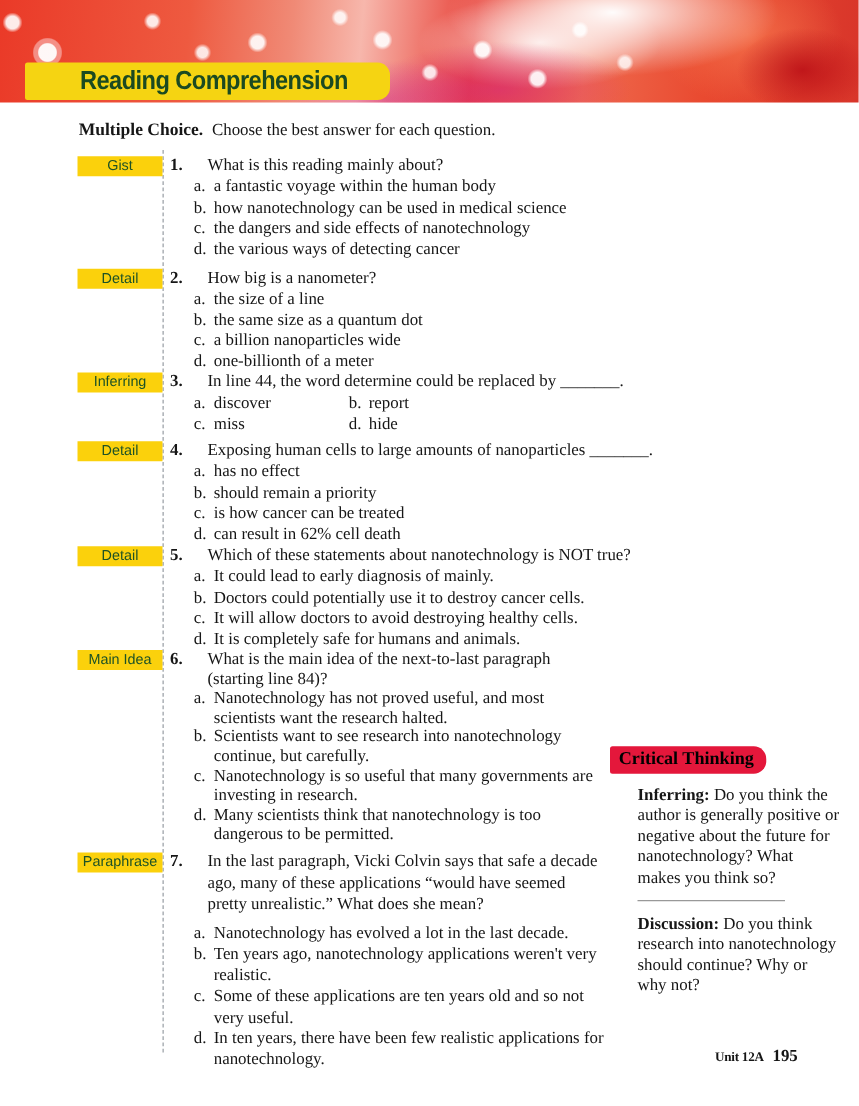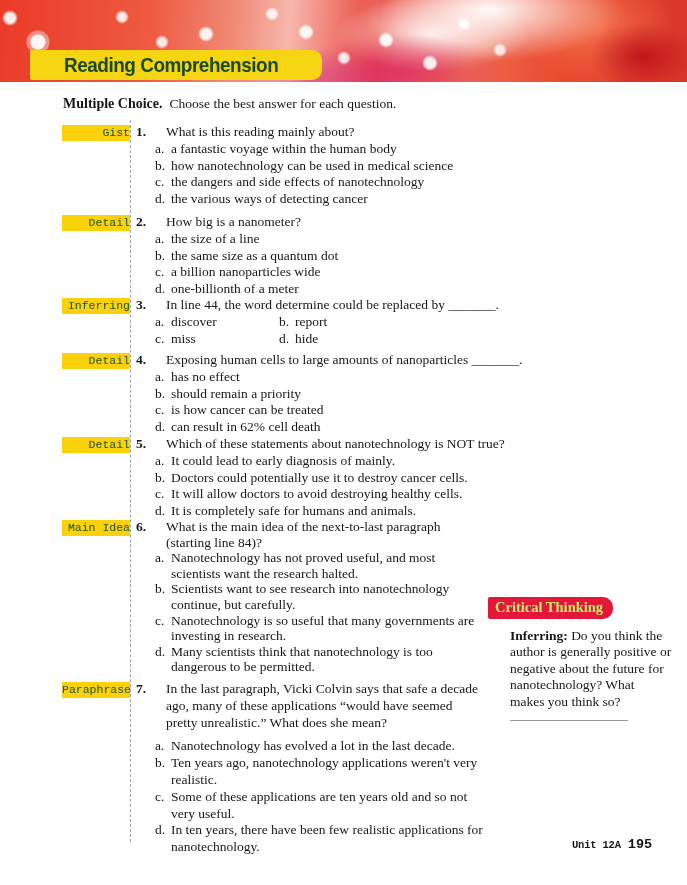--- a/index.html
+++ b/index.html
@@ -37,24 +37,24 @@
       radial-gradient(ellipse 150px 55px at 400px 72px, rgba(211,35,140,.5), transparent 70%),
       radial-gradient(ellipse 120px 45px at 310px 80px, rgba(205,30,135,.42), transparent 70%),
       radial-gradient(ellipse 170px 65px at 490px 10px, rgba(255,255,255,.98), transparent 78%),
       radial-gradient(ellipse 130px 50px at 432px 34px, rgba(255,255,255,.85), transparent 75%),
       radial-gradient(ellipse 70px 45px at 642px 56px, rgba(186,14,22,.85), transparent 75%),
       radial-gradient(ellipse 95px 70px at 598px 28px, rgba(244,112,74,.9), transparent 80%),
       linear-gradient(95deg,#ea3a28 0%,#ee5a40 22%,#f08a76 34%,#f7b7ac 42%,#e8433a 55%,#ef6a4e 68%,#e94a30 82%,#d8352a 100%);
   }
   
   .banner{
-    position:absolute;left:30px;top:50px;width:292px;height:30px;
+    position:absolute;left:20px;top:50px;width:292px;height:30px;
     background:var(--banner-yellow);
     border-radius:2px 10px 10px 2px;
-    display:flex;align-items:center;
+    display:flex;align-items:center;padding-left:10px;
   }
   .banner-text{
     margin-left:34px;
     font-family:"Liberation Sans", sans-serif;
     font-weight:bold;font-size:21px;letter-spacing:-.5px;
     color:var(--dark-green);
     transform:scaleX(.9);transform-origin:left center;
     white-space:nowrap;
   }
   
@@ -64,22 +64,22 @@
   
   .vline{
     position:absolute;left:130px;top:120px;height:722px;width:0;
     border-left:1px dashed #9aa0a6;
   }
   
   .q-row{position:absolute;left:0;}
   .q-tag{
     position:absolute;left:62px;top:1px;width:68px;height:16px;
     background:var(--label-yellow);color:var(--label-green);
-    font-family:Liberation Mono, monospace;font-size:11.5px;
-    text-align:right;line-height:16px;
+    font-family:Liberation Sans, sans-serif;font-size:11.5px;
+    text-align:center;line-height:16px;
   }
   .q-body{
     position:absolute;left:136px;top:0;width:520px;
     font-size:13.5px;line-height:16.8px;
   }
   .narrow .q-body{width:347px;}
   .tight .q-body{line-height:15.6px;}
   .q-head{display:flex;align-items:flex-start;}
   .q-num{flex:0 0 20px;font-weight:bold;}
   .q-text{flex:1;margin-left:10px;}
@@ -88,33 +88,33 @@
   .opt{display:flex;align-items:flex-start;}
   .opt-letter{flex:0 0 16px;}
   .opt-text{flex:1;}
   .two-col .opts{display:grid;grid-template-columns:124px auto;}
   .two-col .opt{width:auto;}
   .it{}
   
   .ct{position:absolute;left:488px;top:597px;width:186px;}
   .ct-badge{
     display:inline-block;
-    background:var(--badge-red);color:#bef264;
+    background:var(--badge-red);color:#000000;
     font-weight:bold;font-size:14.5px;
     padding:2px 10px 3px 7px;
     border-radius:2px 10px 10px 2px;
   }
   .ct-body{margin-left:22px;margin-top:9px;width:162px;font-size:13.5px;line-height:16.4px;}
   .ct-p{margin:0;}
   .ct-divider{border:none;border-top:1px solid #999;width:118px;margin:10px 0 10px 0;}
   
   .footer{
     position:absolute;left:572px;top:837px;
     display:flex;align-items:baseline;gap:7px;
-    font-family:Liberation Mono, monospace;font-weight:bold;
+    font-family:Liberation Serif, serif;font-weight:bold;
   }
   .f-unit{font-size:10.5px;letter-spacing:-.2px;}
   .f-page{font-size:13.5px;}
 </style>
 </head>
 <body>
 
 <div class="header-img"></div>
 
 <div class="banner">
@@ -315,19 +315,20 @@
         </div>
       </div>
     </div>
   </div>
 
 <aside class="ct">
   <div class="ct-badge">Critical Thinking</div>
   <div class="ct-body">
     <p class="ct-p"><b>Inferring:</b> <span>Do you think the author is generally positive or negative about the future for nanotechnology? What makes you think so?</span></p>
     <hr class="ct-divider">
+    <p class="ct-p"><b>Discussion:</b> <span>Do you think research into nanotechnology should continue? Why or why not?</span></p>
   </div>
 </aside>
 
 <div class="footer">
   <span class="f-unit">Unit 12A</span>
   <span class="f-page">195</span>
 </div>
 
 </body></html>

